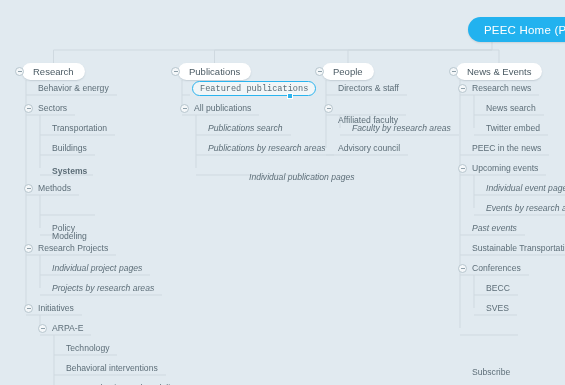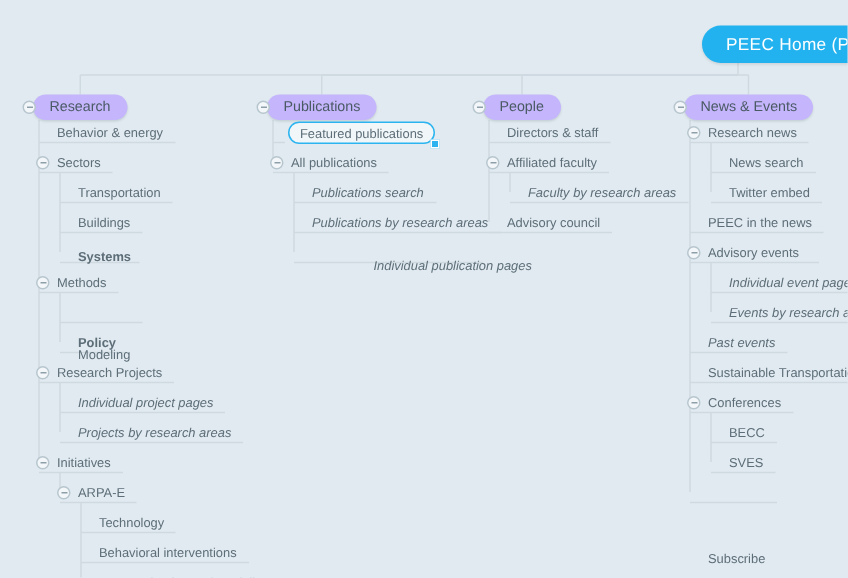--- a/index.html
+++ b/index.html
@@ -32,21 +32,21 @@
     white-space:nowrap;
     box-shadow:0 1px 2px rgba(0,0,0,.10);
   }
 
   
   .branch-node{
     position:absolute;
     height:17px;
     padding:0 11px;
     display:flex;align-items:center;
-    background:#c4b5fd;
+    background:#ffffff;
     border-radius:9px;
     color:#4a5a63;
     font-size:9.5px;
     white-space:nowrap;
     box-shadow:0 1px 1.5px rgba(90,110,125,.22);
   }
 
   
   .node{
     position:absolute;
@@ -60,20 +60,21 @@
   .node.ital{font-style:italic;}
 
   
   .node.selected{
     border:1px solid #2bb4ef;
     border-radius:8px;
     height:13px;
     padding:0 7px;
     background:rgba(255,255,255,.55);
     box-sizing:content-box;
+    font-family:Liberation Mono, monospace;
   }
   .sel-handle{
     position:absolute;
     width:4px;height:4px;
     background:#2bb4ef;
     border:1px solid #ffffff;
   }
 
   
   .toggle{
@@ -192,21 +193,21 @@
       </div>
       <div class="node" style="left: 36px; top: 181px;">
         <span>Methods</span>
       </div>
       <div class="toggle" style="left: 24px; top: 183.5px;">
         <i></i>
       </div>
       <div class="node" style="left: 50px; top: 201px; margin-top: 28px;">
         <span>Modeling</span>
       </div>
-      <div class="node" style="left: 50px; top: 221px; font-weight: bold;">
+      <div class="node" style="left: 50px; top: 221px;">
         <span>Policy</span>
       </div>
       <div class="node" style="left: 36px; top: 241px;">
         <span>Research Projects</span>
       </div>
       <div class="toggle" style="left: 24px; top: 243.5px;">
         <i></i>
       </div>
       <div class="node ital" style="left: 50px; top: 261px;">
         <span>Individual project pages</span>
@@ -262,21 +263,21 @@
       </div>
       <div class="branch-node" style="left: 322px; top: 63px;">
         <span>People</span>
       </div>
       <div class="toggle" style="left: 315px; top: 66.5px;">
         <i></i>
       </div>
       <div class="node" style="left: 336px; top: 81px;">
         <span>Directors &amp; staff</span>
       </div>
-      <div class="node" style="left: 336px; top: 101px;">
+      <div class="node" style="left: 336px; top: 113px;">
         <span>Affiliated faculty</span>
       </div>
       <div class="toggle" style="left: 324px; top: 103.5px;">
         <i></i>
       </div>
       <div class="node ital" style="left: 350px; top: 121px;">
         <span>Faculty by research areas</span>
       </div>
       <div class="node" style="left: 336px; top: 141px;">
         <span>Advisory council</span>
@@ -296,21 +297,21 @@
       <div class="node" style="left: 484px; top: 101px;">
         <span>News search</span>
       </div>
       <div class="node" style="left: 484px; top: 121px;">
         <span>Twitter embed</span>
       </div>
       <div class="node" style="left: 470px; top: 141px;">
         <span>PEEC in the news</span>
       </div>
       <div class="node" style="left: 470px; top: 161px;">
-        <span>Advisory events</span>
+        <span>Upcoming events</span>
       </div>
       <div class="toggle" style="left: 458px; top: 163.5px;">
         <i></i>
       </div>
       <div class="node ital" style="left: 484px; top: 181px;">
         <span>Individual event pages</span>
       </div>
       <div class="node ital" style="left: 484px; top: 201px;">
         <span>Events by research areas</span>
       </div>

